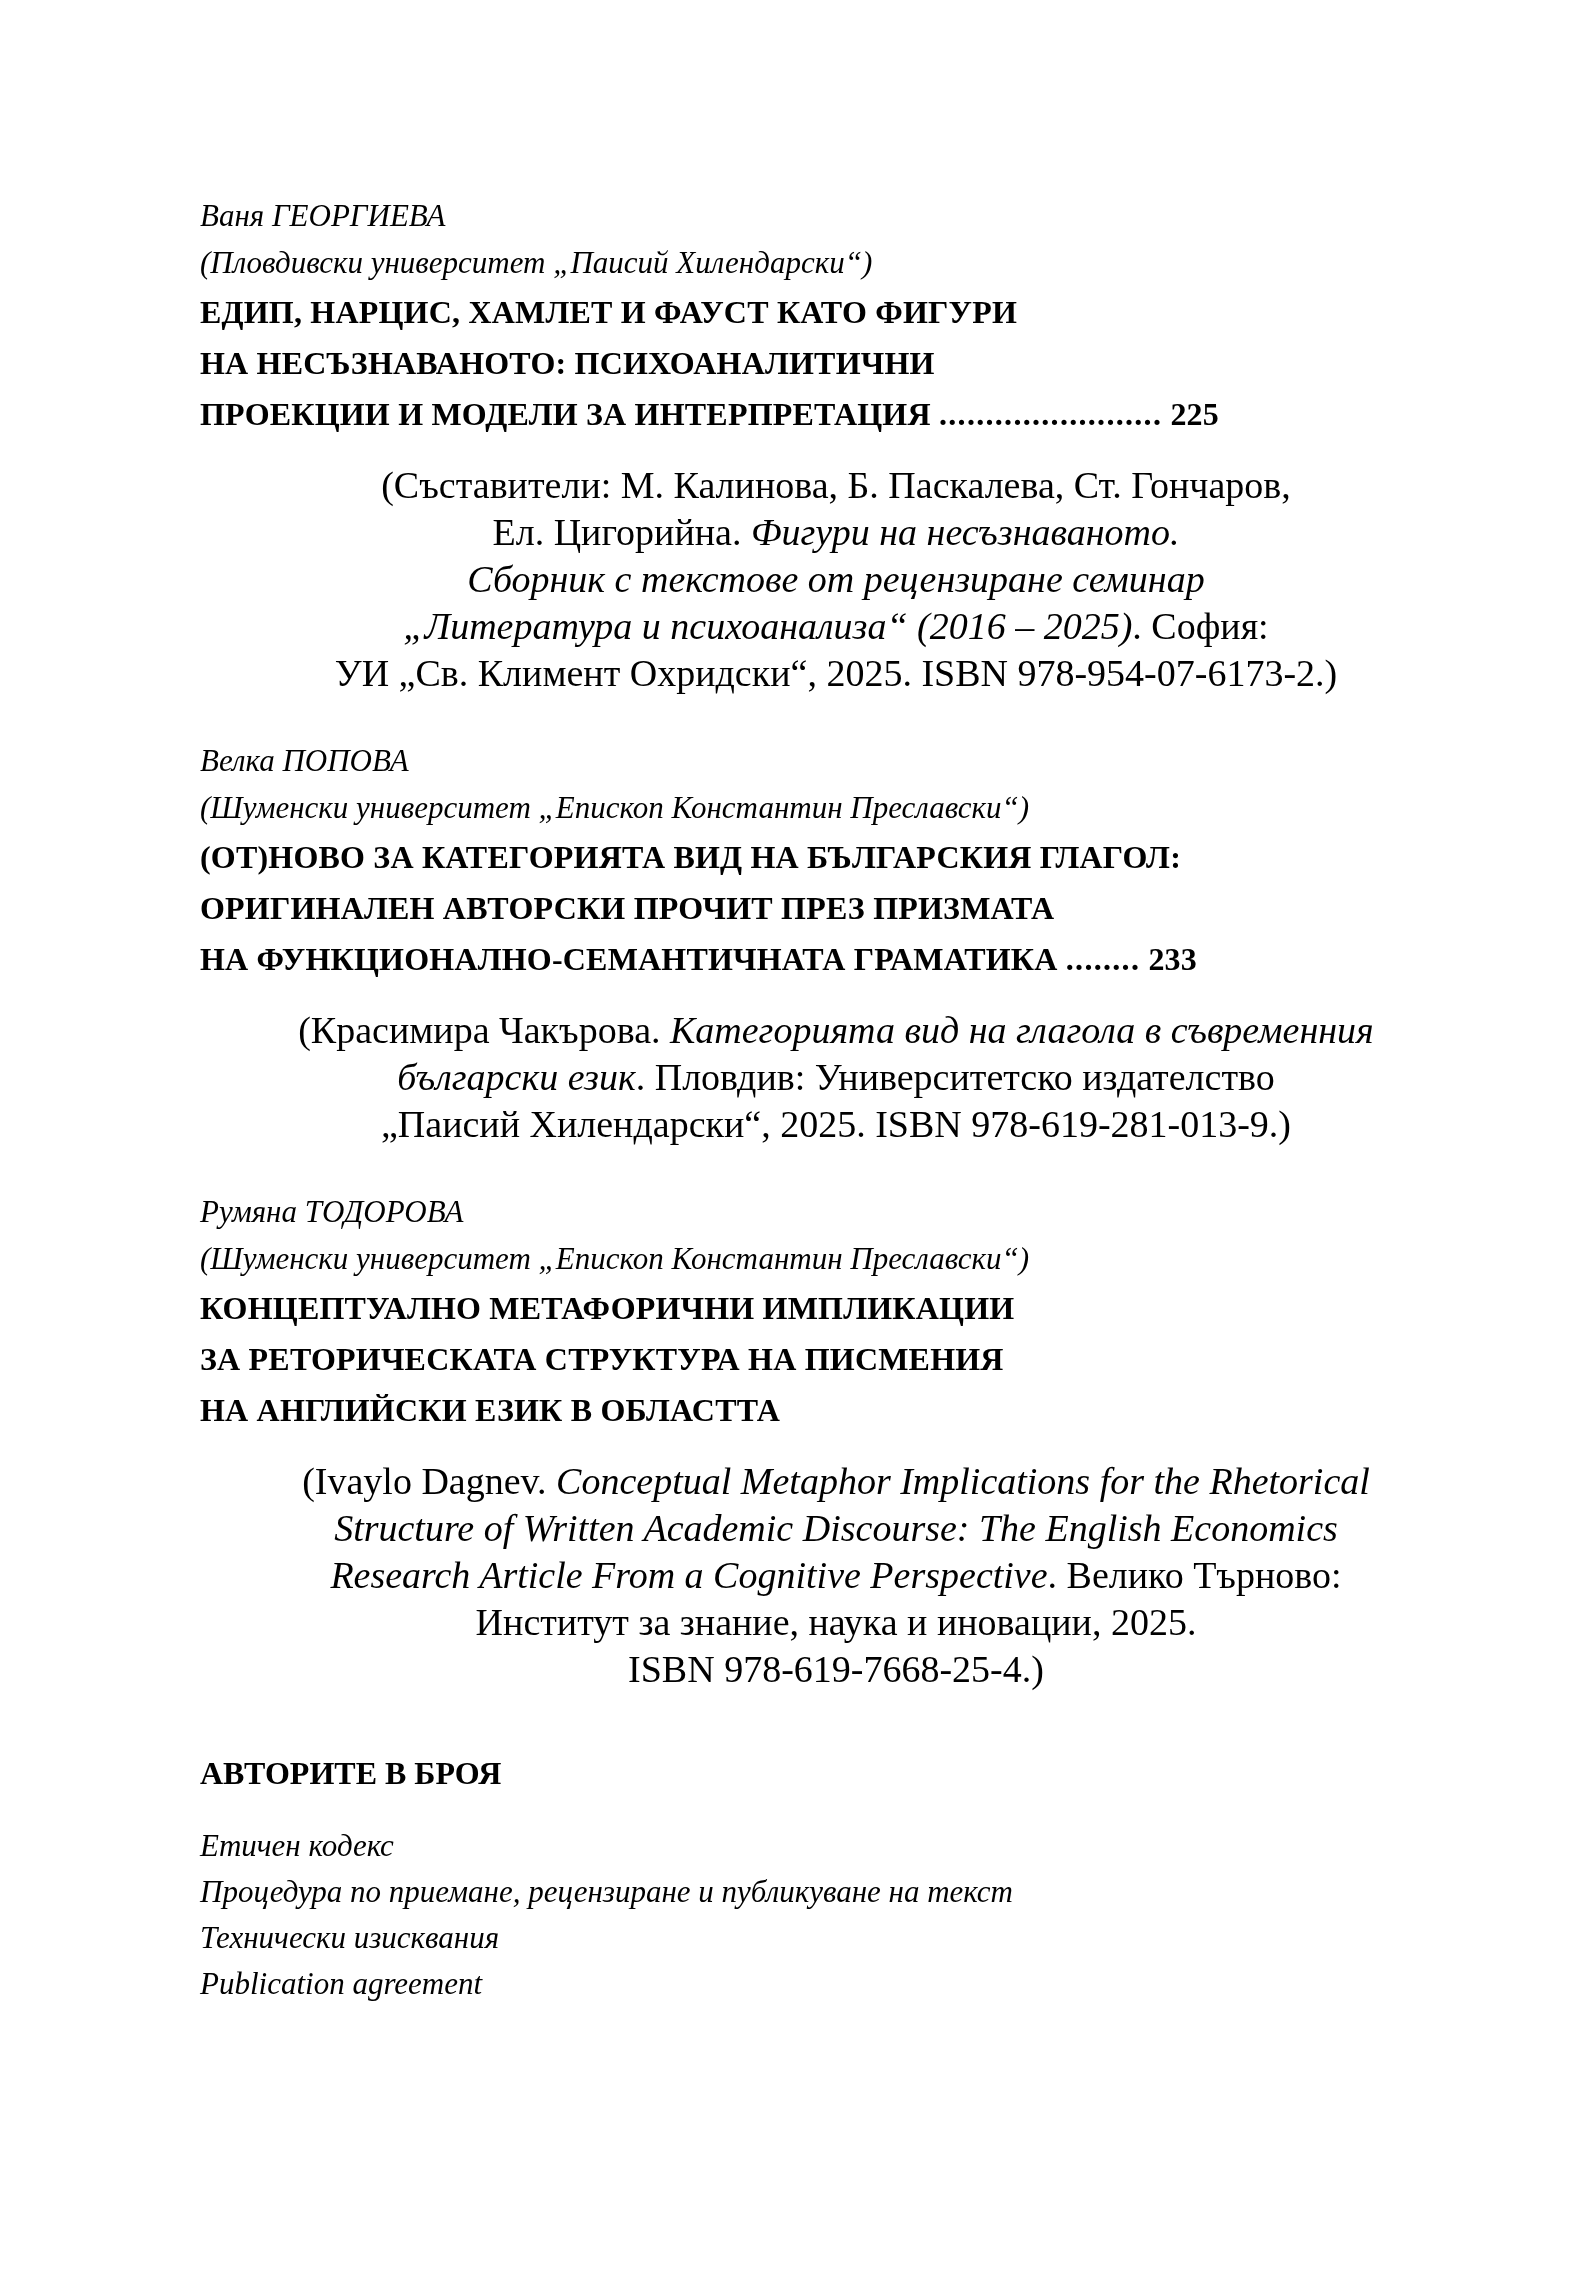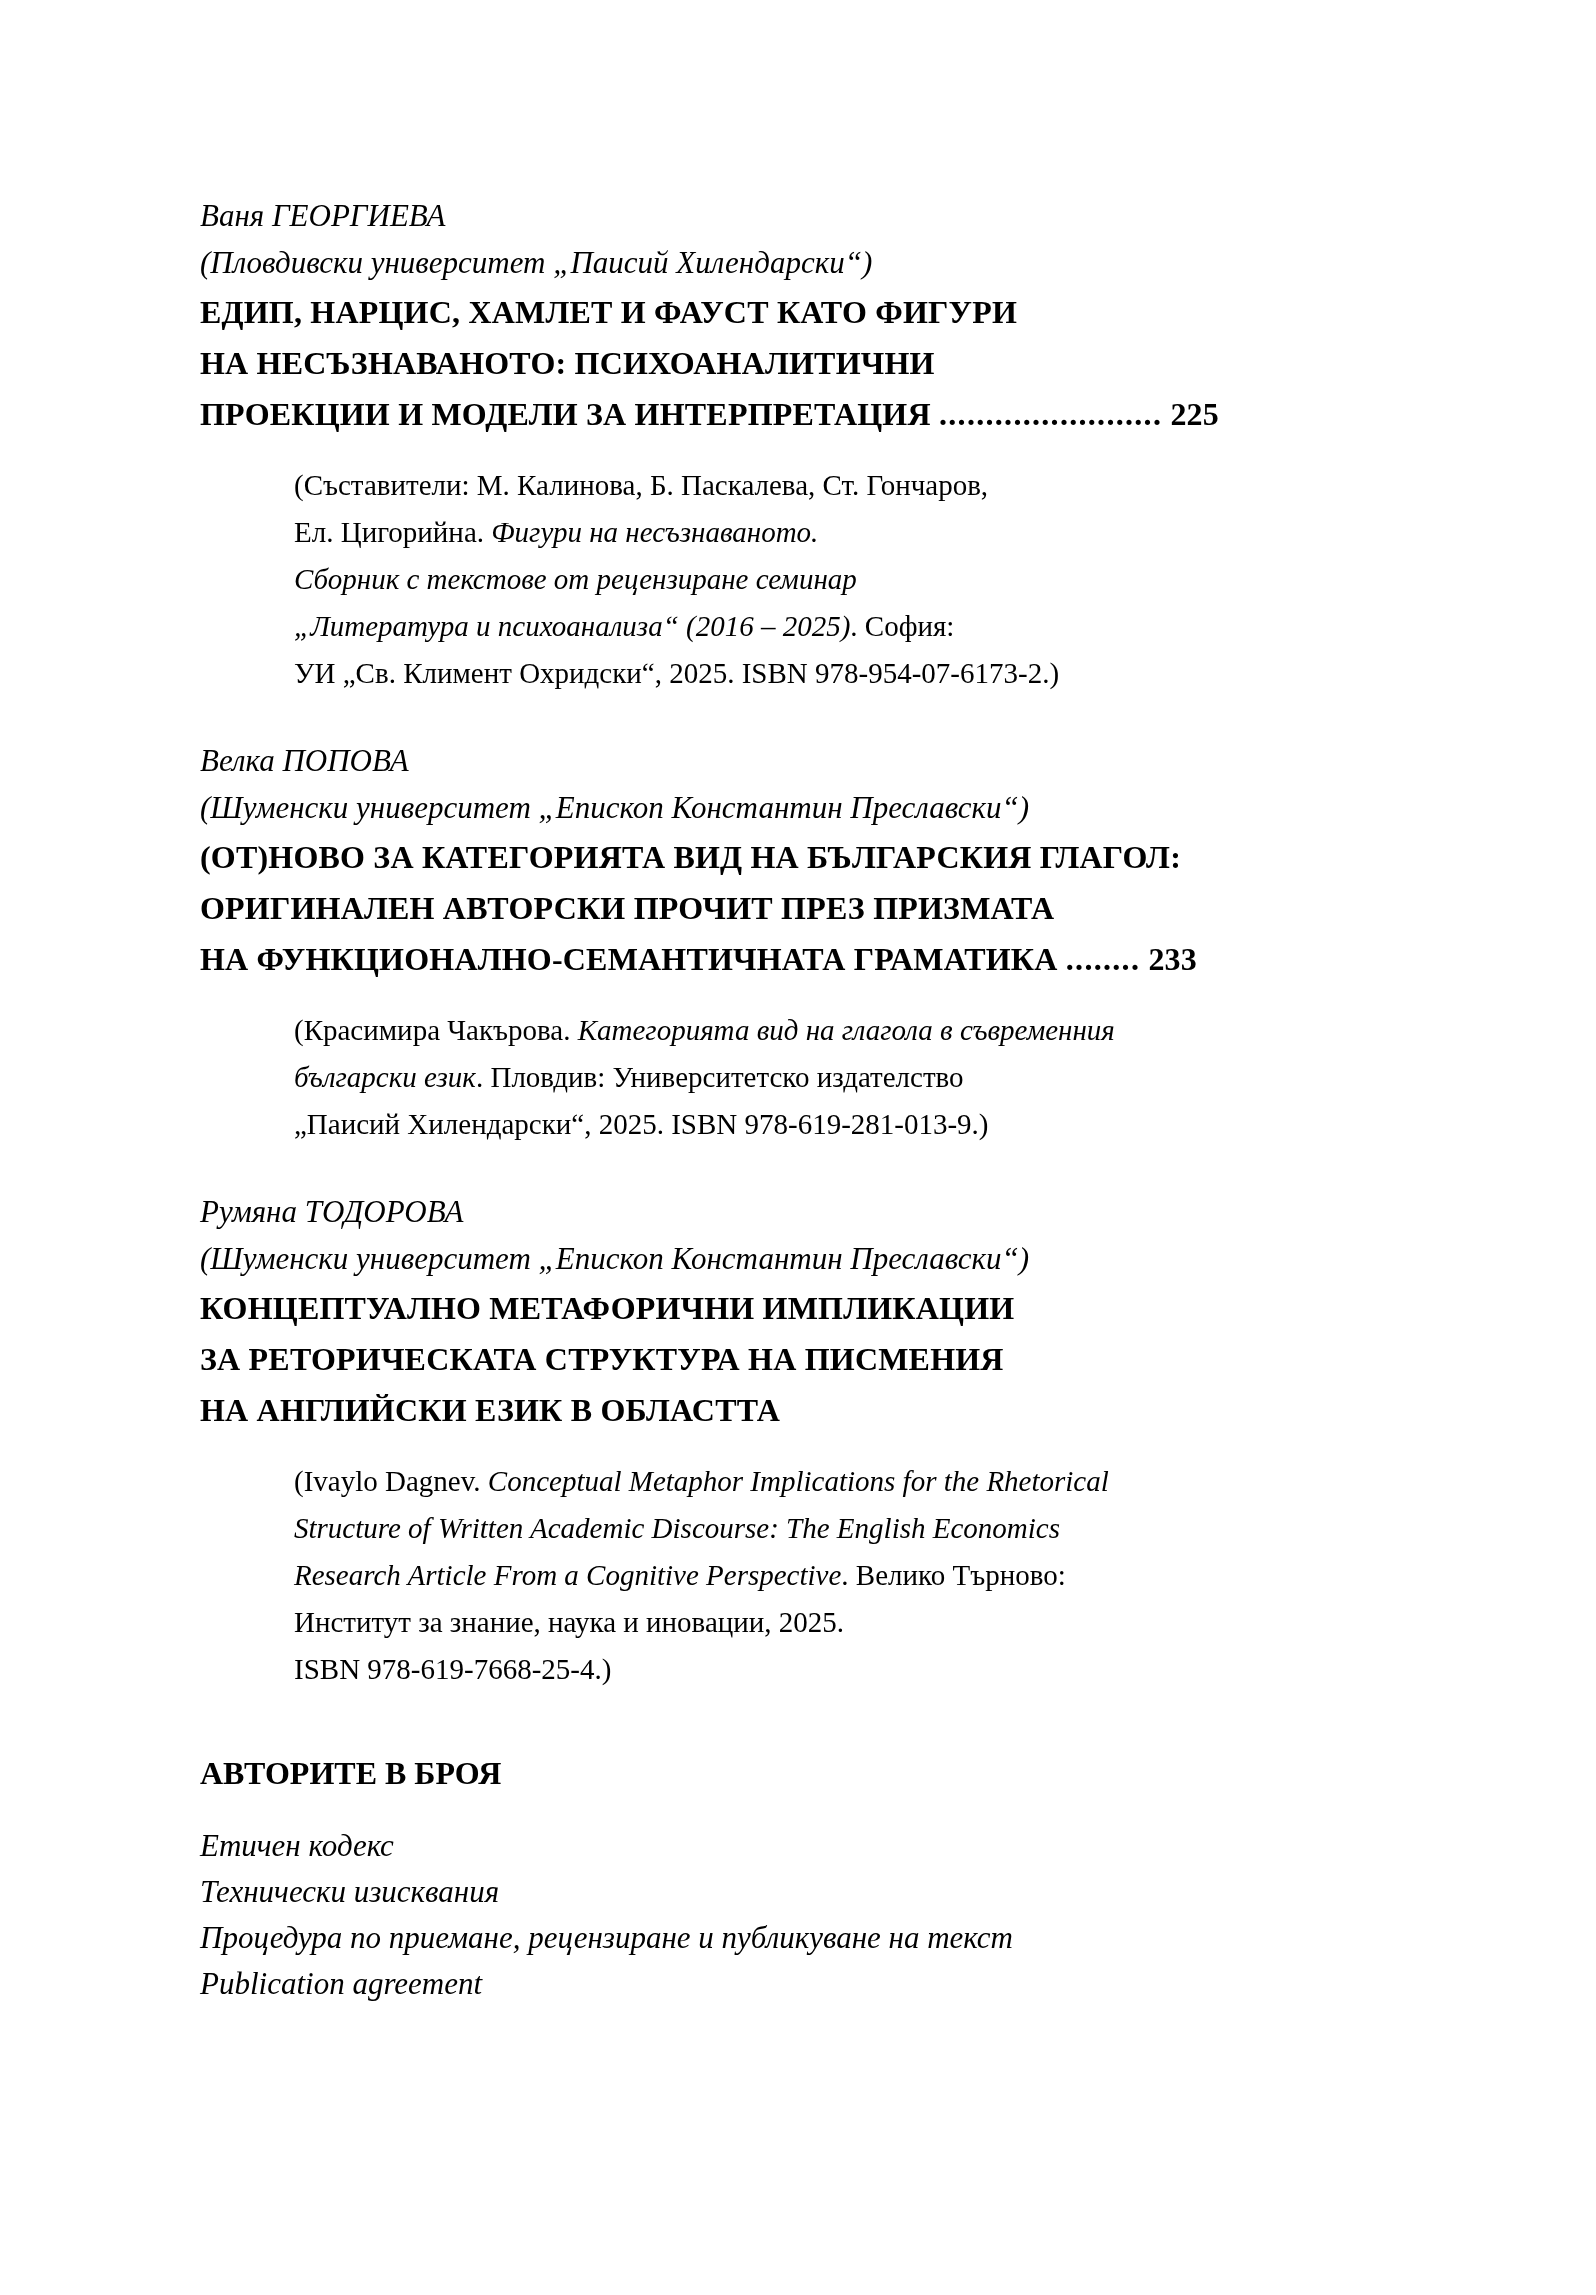--- a/index.html
+++ b/index.html
@@ -54,24 +54,25 @@
   }
   .title .dots {
     font-weight: bold;
     letter-spacing: 1.3px;
   }
   .title .pageno {
     font-weight: bold;
   }
 
   .annot {
-    margin-left: 94px;
-    font-size: 29px;
+    margin-left: 72px;
+    font-size: 38px;
     line-height: 47px;
     white-space: nowrap;
+    text-align: center;
   }
   .annot .it { font-style: italic; }
   .annot .ro { font-style: normal; }
 
   .gap-after-title { height: 22px; }
 
   .section-head {
     font-weight: bold;
     font-size: 32px;
     line-height: 49px;
@@ -142,20 +143,20 @@
         <div><span class="ro">ISBN 978-619-7668-25-4.)</span></div>
       </div>
     </div>
 
     <div class="spacer-lg"></div>
 
     <div>
       <div class="section-head">АВТОРИТЕ В БРОЯ</div>
       <div class="spacer-sm"></div>
       <div class="backmatter">Етичен кодекс</div>
+      <div class="backmatter">Процедура по приемане, рецензиране и публикуване на текст</div>
       <div class="backmatter">Технически изисквания</div>
-      <div class="backmatter">Процедура по приемане, рецензиране и публикуване на текст</div>
       <div class="backmatter">Publication agreement</div>
     </div>
 
   </div>
 </div>
 
 
 </body></html>

